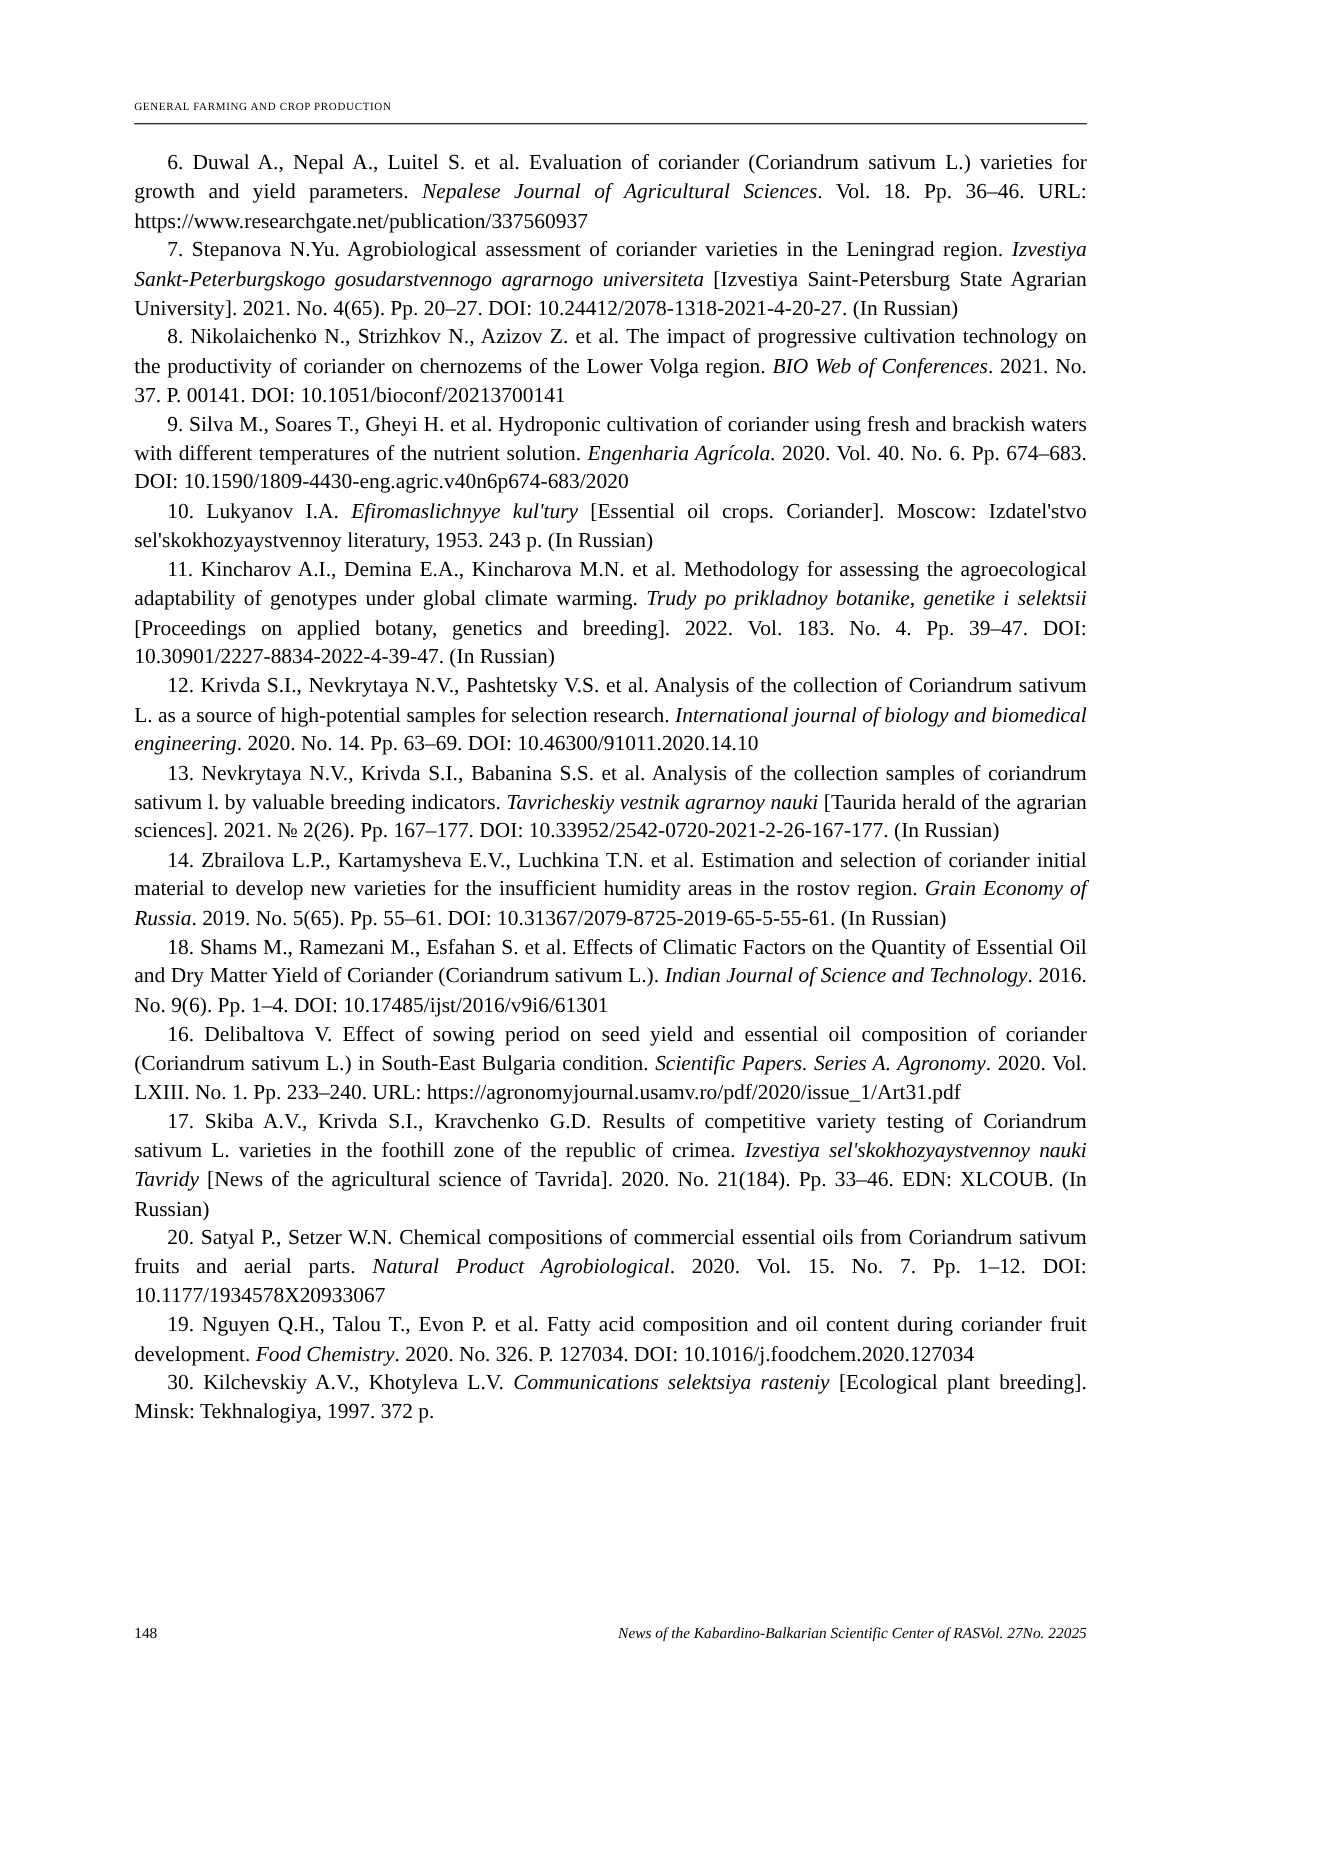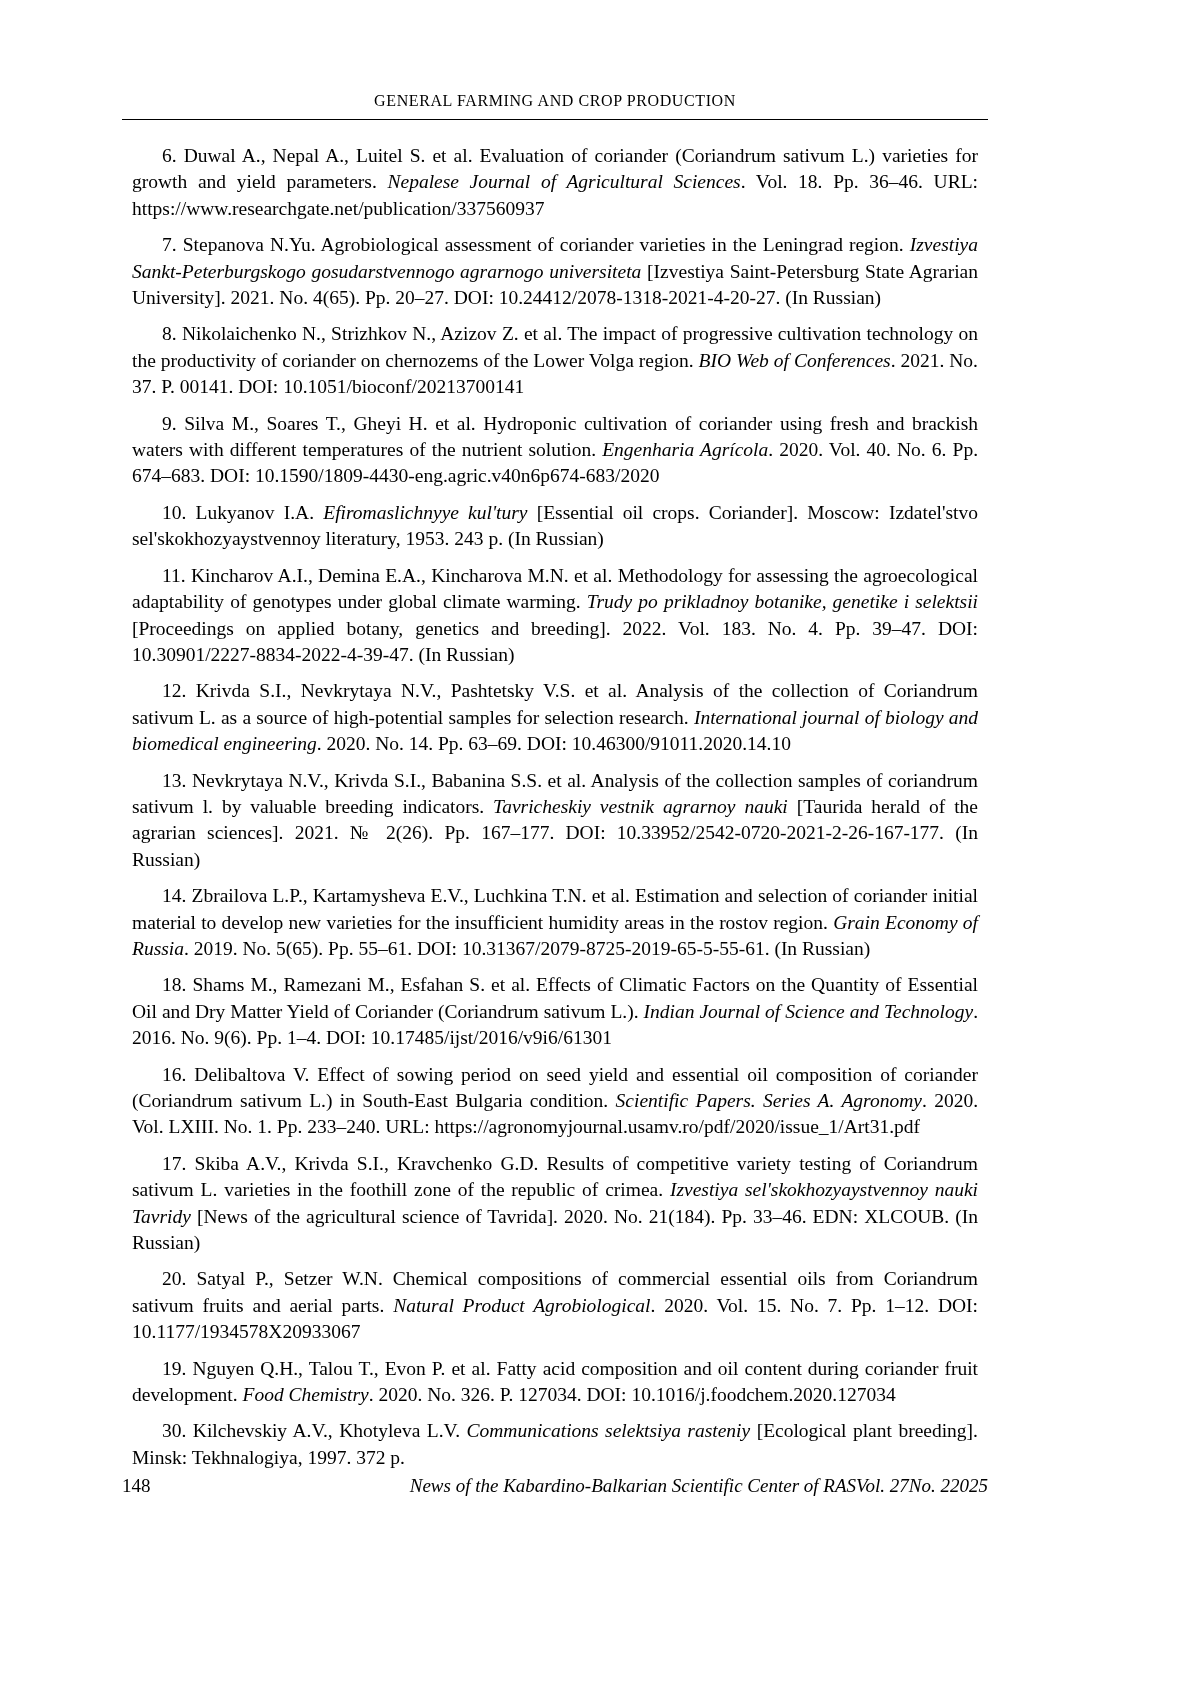--- a/index.html
+++ b/index.html
@@ -18,46 +18,46 @@
     background: #ffffff;
     overflow: hidden;
   }
   .content {
     position: absolute;
     left: 122px;
     top: 92px;
     width: 866px;
   }
   .running-head {
-    text-align: center;
-    font-size: 16px;
+    text-align: left;
+    font-size: 10px;
     letter-spacing: 0.6px;
     padding-bottom: 9px;
     border-bottom: 1.6px solid #000000;
     font-family: "Liberation Serif", serif;
   }
   .refs {
     margin-top: 23px;
     font-size: 19.5px;
     line-height: 26.4px;
     text-align: justify;
   }
   .refs p {
-    margin: 10px;
+    margin: 0;
     text-indent: 30px;
   }
   .refs .italic {
     font-style: italic;
   }
   .footer {
     position: absolute;
     left: 122px;
     top: 1474px;
     width: 866px;
-    font-size: 19px;
+    font-size: 14px;
     line-height: 24px;
   }
   .footer .page-number {
     position: absolute;
     left: 0;
     top: 0;
     font-style: normal;
   }
   .footer .journal-line {
     text-align: right;

